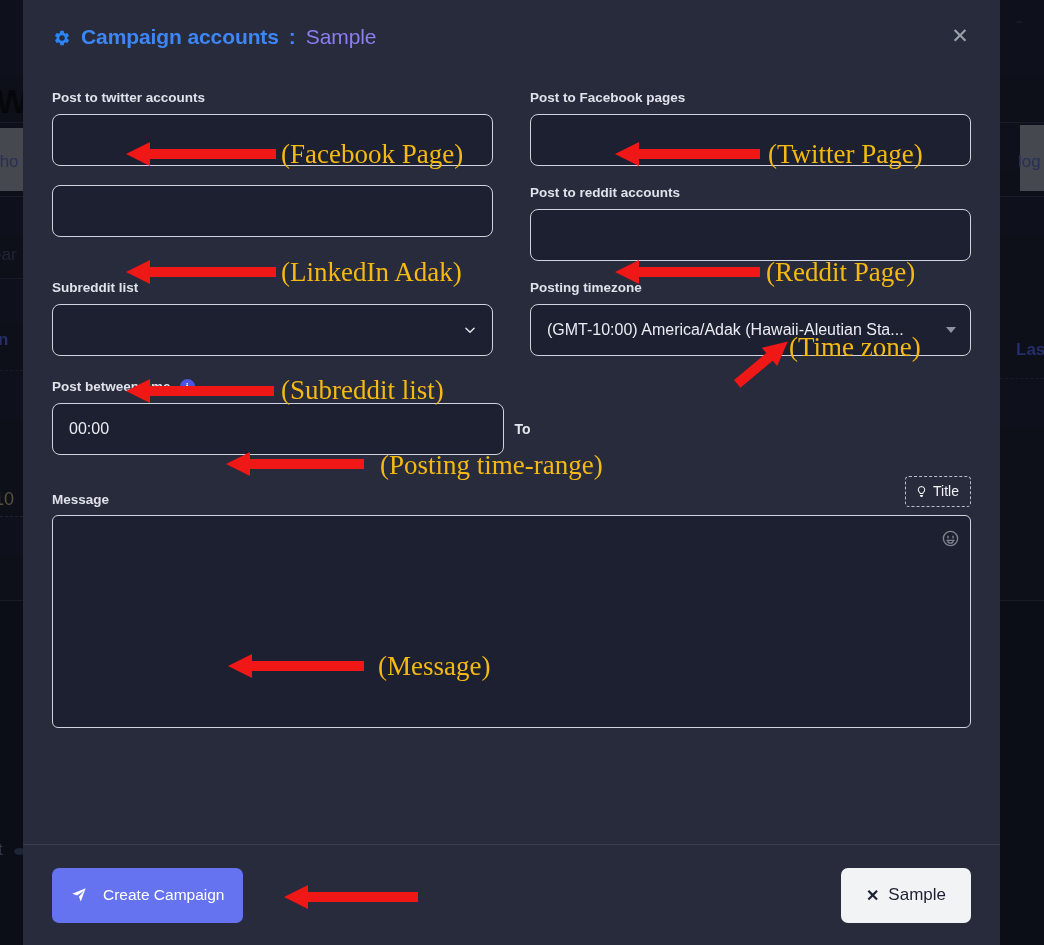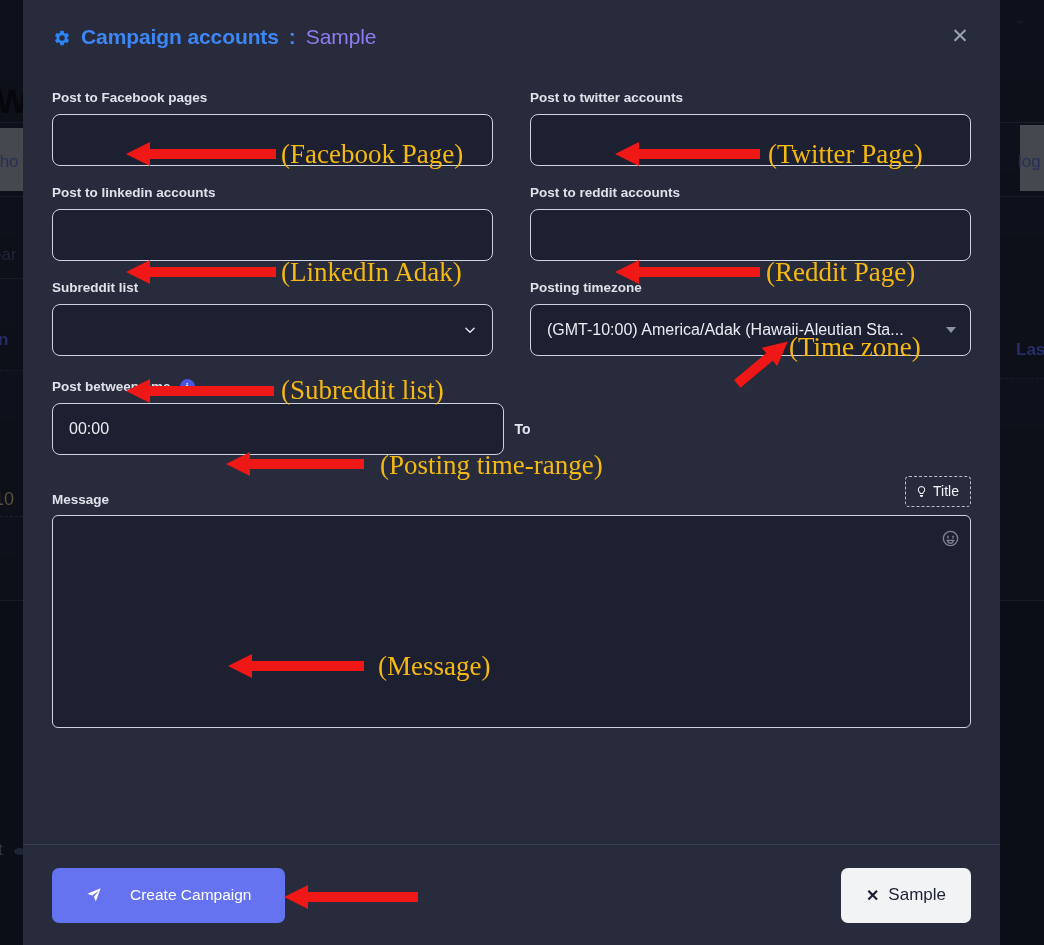--- a/index.html
+++ b/index.html
@@ -162,23 +162,23 @@
     border-top: 1px solid #383d50;
     padding: 0 29px;
     display: flex; align-items: center; justify-content: space-between;
     position: relative;
   }
   .btn-primary {
     background: #6573f0;
     border: none; border-radius: 7px;
     color: #fff;
     font-size: 15.5px; font-weight: 400;
-    padding: 0 34px;
+    padding: 0 19px;
     height: 55px;
-    display: inline-flex; align-items: center; gap: 28px;
+    display: inline-flex; align-items: center; gap: 16px;
     cursor: pointer;
   }
   .plane { width: 16px; height: 16px; flex: none; }
   .btn-light {
     background: #f2f3f5;
     border: none; border-radius: 7px;
     color: #1c2033;
     font-size: 17px; font-weight: 400;
     padding: 0 25px;
     height: 55px;
@@ -255,36 +255,35 @@
       <span class="title-sep">:</span>
       <span class="title-sample">Sample</span>
     </div>
     <div class="hdr-close">✕</div>
   </div>
 
   <div class="modal-body">
 
     <div class="row">
       <div class="col field-block">
+        <div class="field-label">Post to twitter accounts</div>
+        <div class="control">
+          <span></span>
+        </div>
+      </div>
+      <div class="col field-block">
         <div class="field-label">Post to Facebook pages</div>
         <div class="control">
           <span></span>
         </div>
       </div>
-      <div class="col field-block">
-        <div class="field-label">Post to twitter accounts</div>
-        <div class="control">
-          <span></span>
-        </div>
-      </div>
     </div>
 
     <div class="row">
       <div class="col field-block">
-        <div class="field-label">Post to linkedin accounts</div>
         <div class="control">
           <span></span>
         </div>
       </div>
       <div class="col field-block">
         <div class="field-label">Post to reddit accounts</div>
         <div class="control">
           <span></span>
         </div>
       </div>

